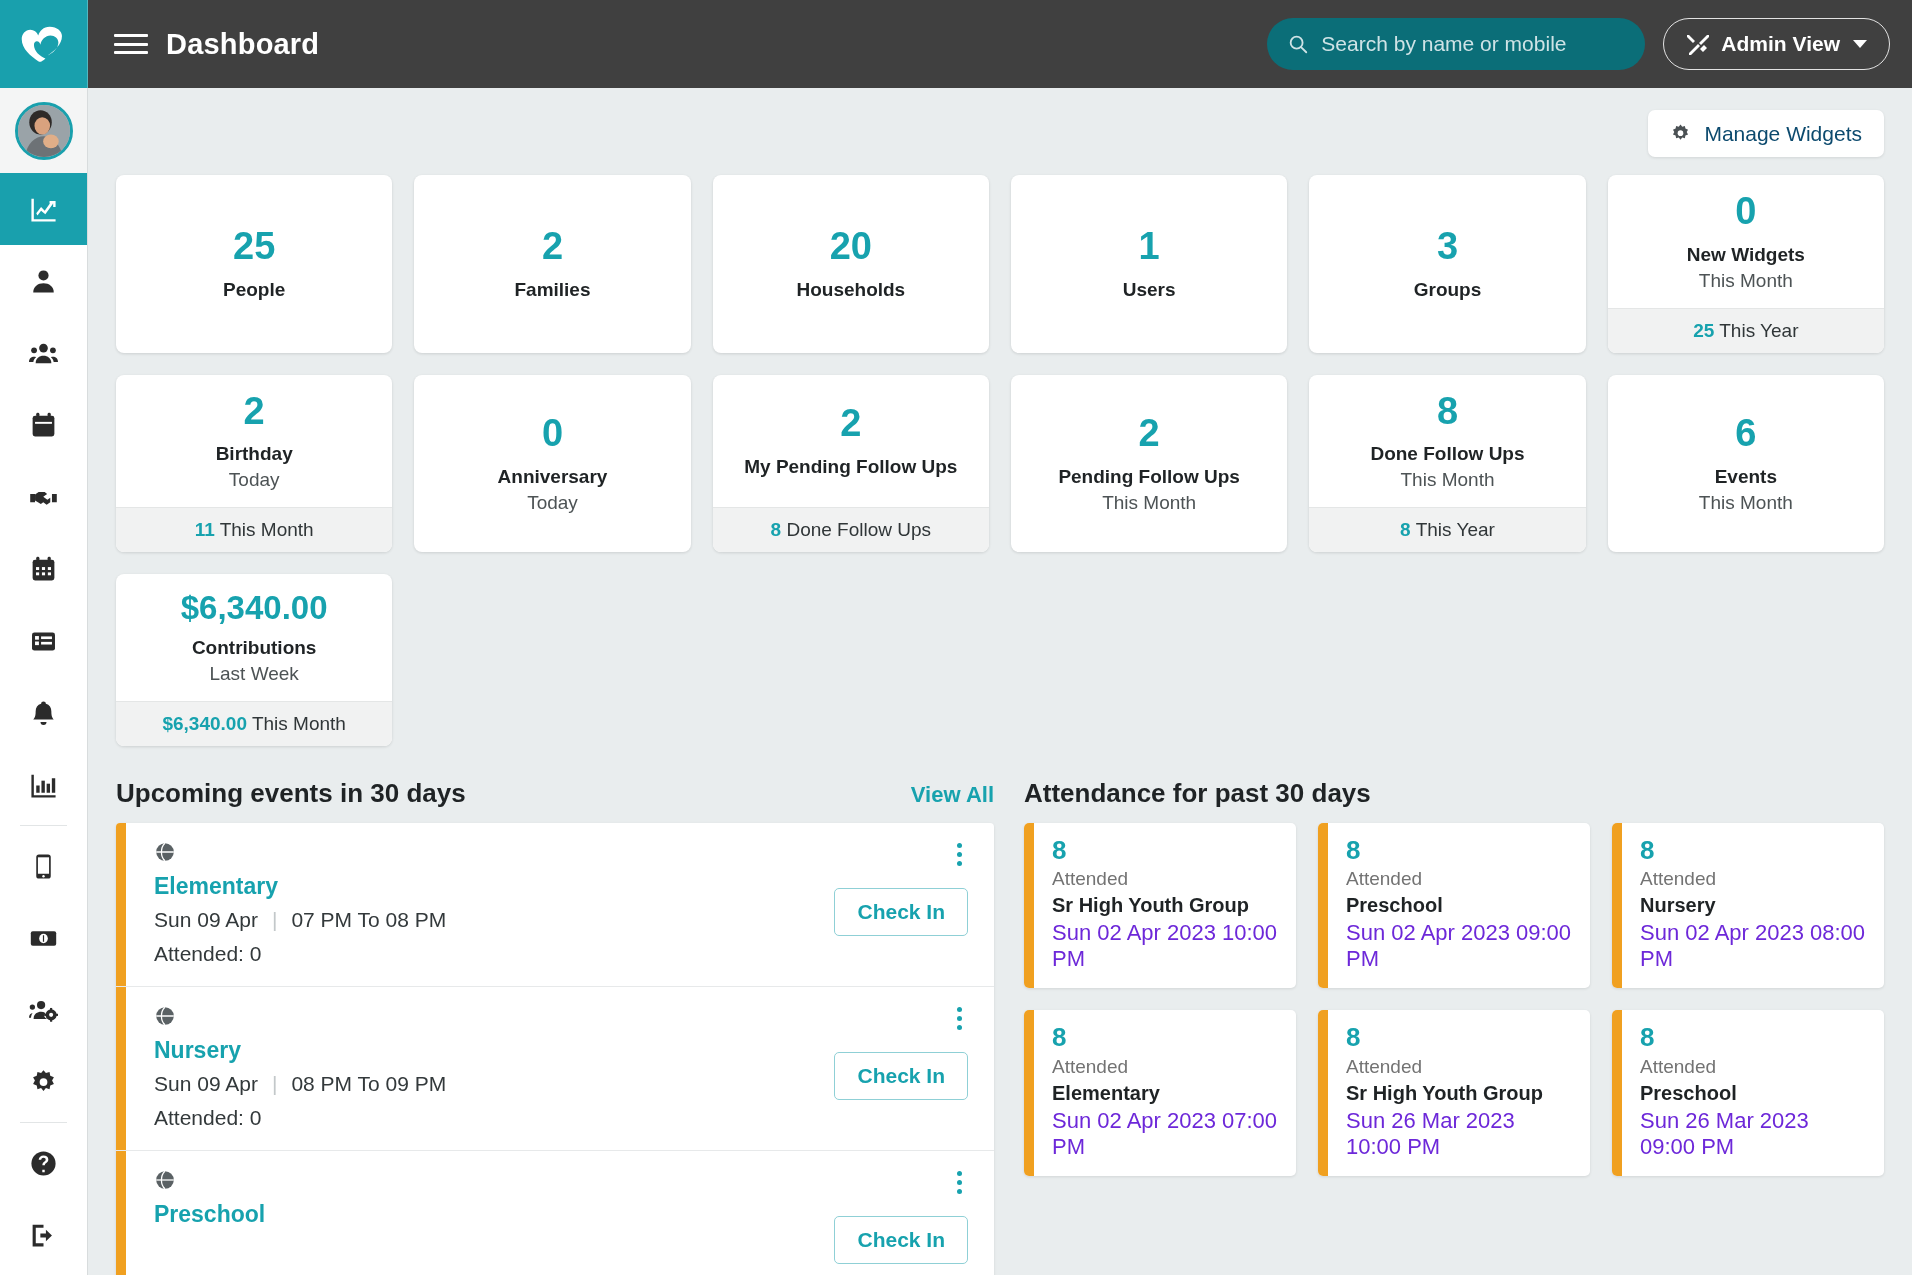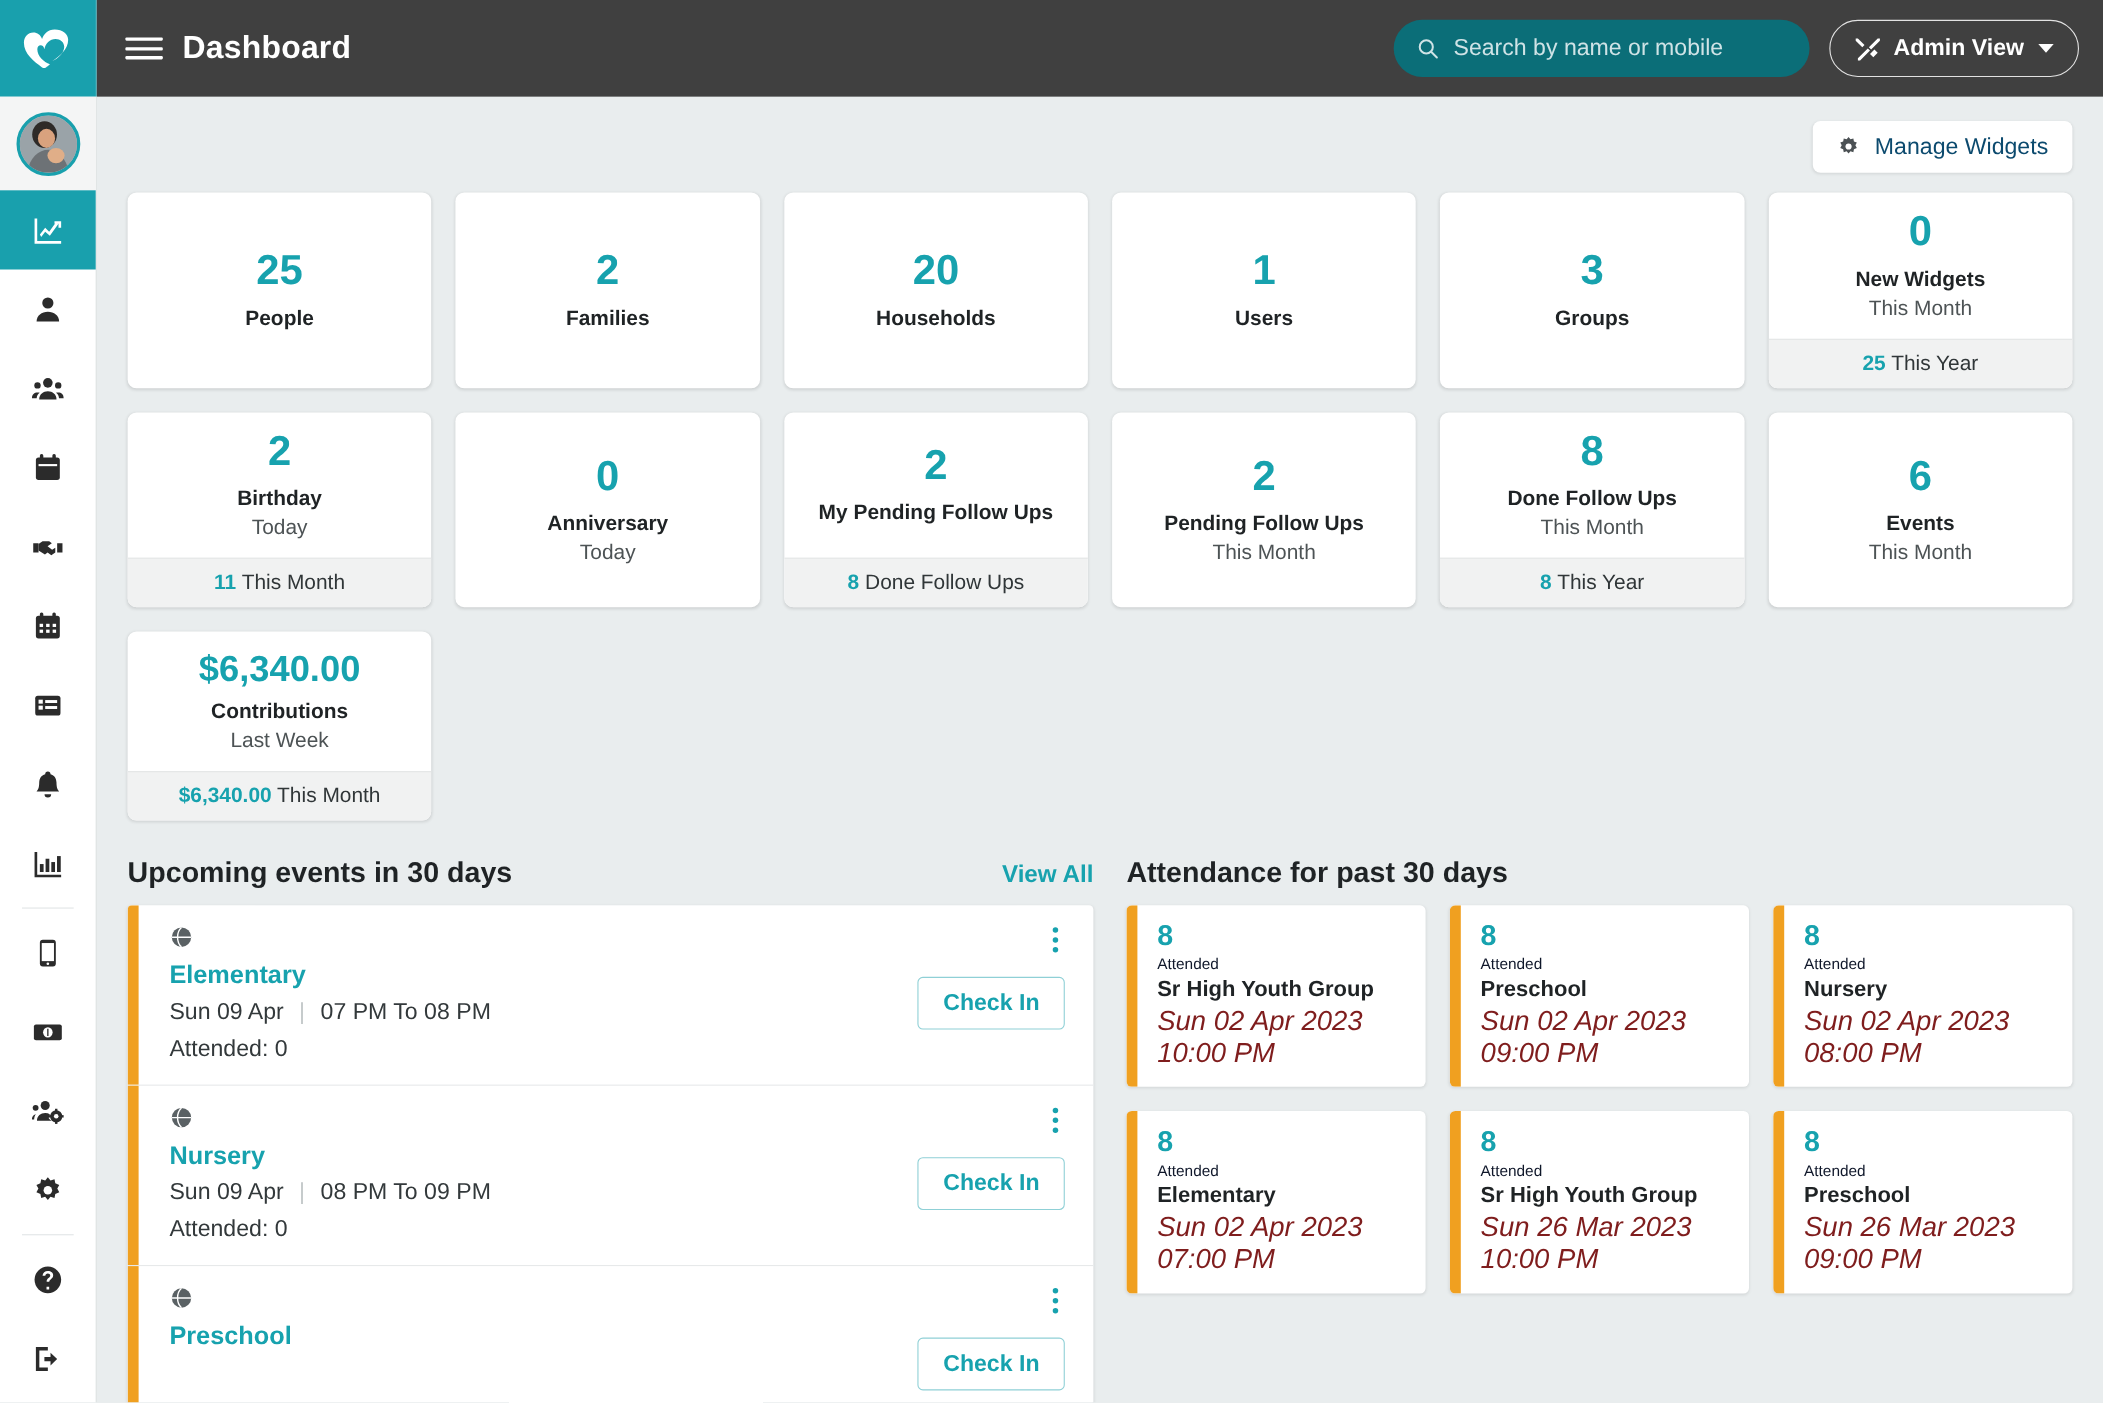--- a/index.html
+++ b/index.html
@@ -129,23 +129,23 @@
   .checkin-btn { margin-top: 20px; border: 1.5px solid #8fd0d6; border-radius: 5px;
     color: #17a2ae; font-size: 21px; font-weight: bold; padding: 11px 22px;
     background: #fff; cursor: pointer; white-space: nowrap; }
 
   .att-grid { display: grid; grid-template-columns: repeat(3, 1fr); gap: 22px; }
   .att-card { background: #fff; border-radius: 5px; box-shadow: 0 1px 3px rgba(0,0,0,.10);
     display: flex; overflow: hidden; min-height: 122px; }
   .att-bar { width: 10px; background: #f0a020; flex: 0 0 10px; }
   .att-body { padding: 14px 16px 16px 18px; }
   .att-count { color: #17a2ae; font-size: 26px; font-weight: bold; line-height: 1.05; }
-  .att-attended { font-size: 14px; color: #0f172a; margin-top: 4px; }
+  .att-attended { font-size: 19px; color: #737373; margin-top: 4px; }
   .att-group { font-size: 20px; color: #1f2325; font-weight: bold; margin-top: 4px; }
-  .att-date { font-size: 25px; color: #7f1d1d; margin-top: 3px; font-style: italic; }
+  .att-date { font-size: 22px; color: #6d28d9; margin-top: 3px; }
 </style>
 </head>
 <body>
 
 <div class="app">
 
   <div class="topbar">
     <div class="logo-cell">
       <svg viewBox="0 0 64 64">
         <path d="M40 8c-9 0-14 6-16 12-2-5-6-8-11-8-7 0-12 6-12 13 0 14 13 24 23 31 2 1 3 1 5 0 1-1 3-2 5-4-8-3-16-10-16-19 0-3 2-5 4-5 3 0 4 2 5 5 1-7 7-13 14-13 6 0 11 4 11 10 0 8-8 15-15 18 9-6 20-15 20-27C57 14 50 8 40 8z" fill="#ffffff"></path>

